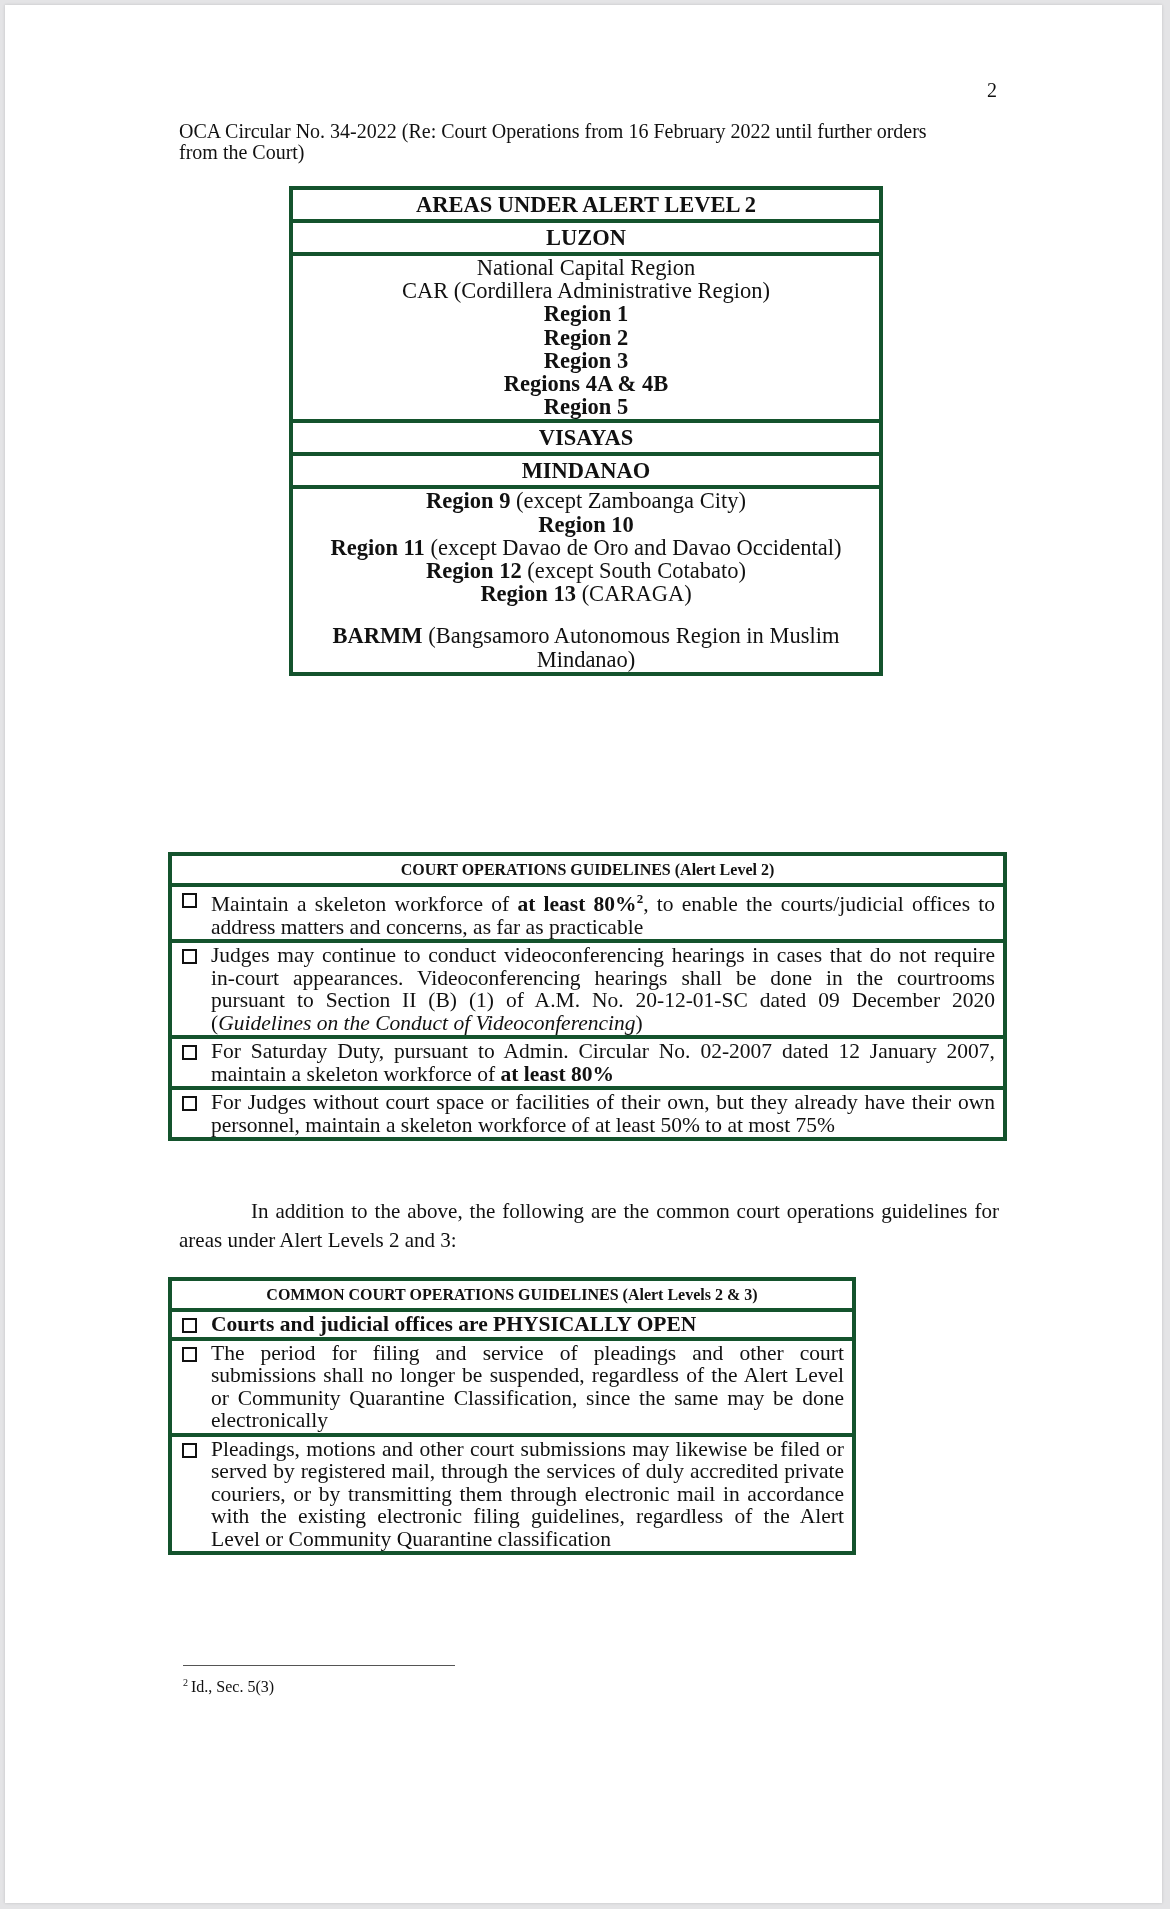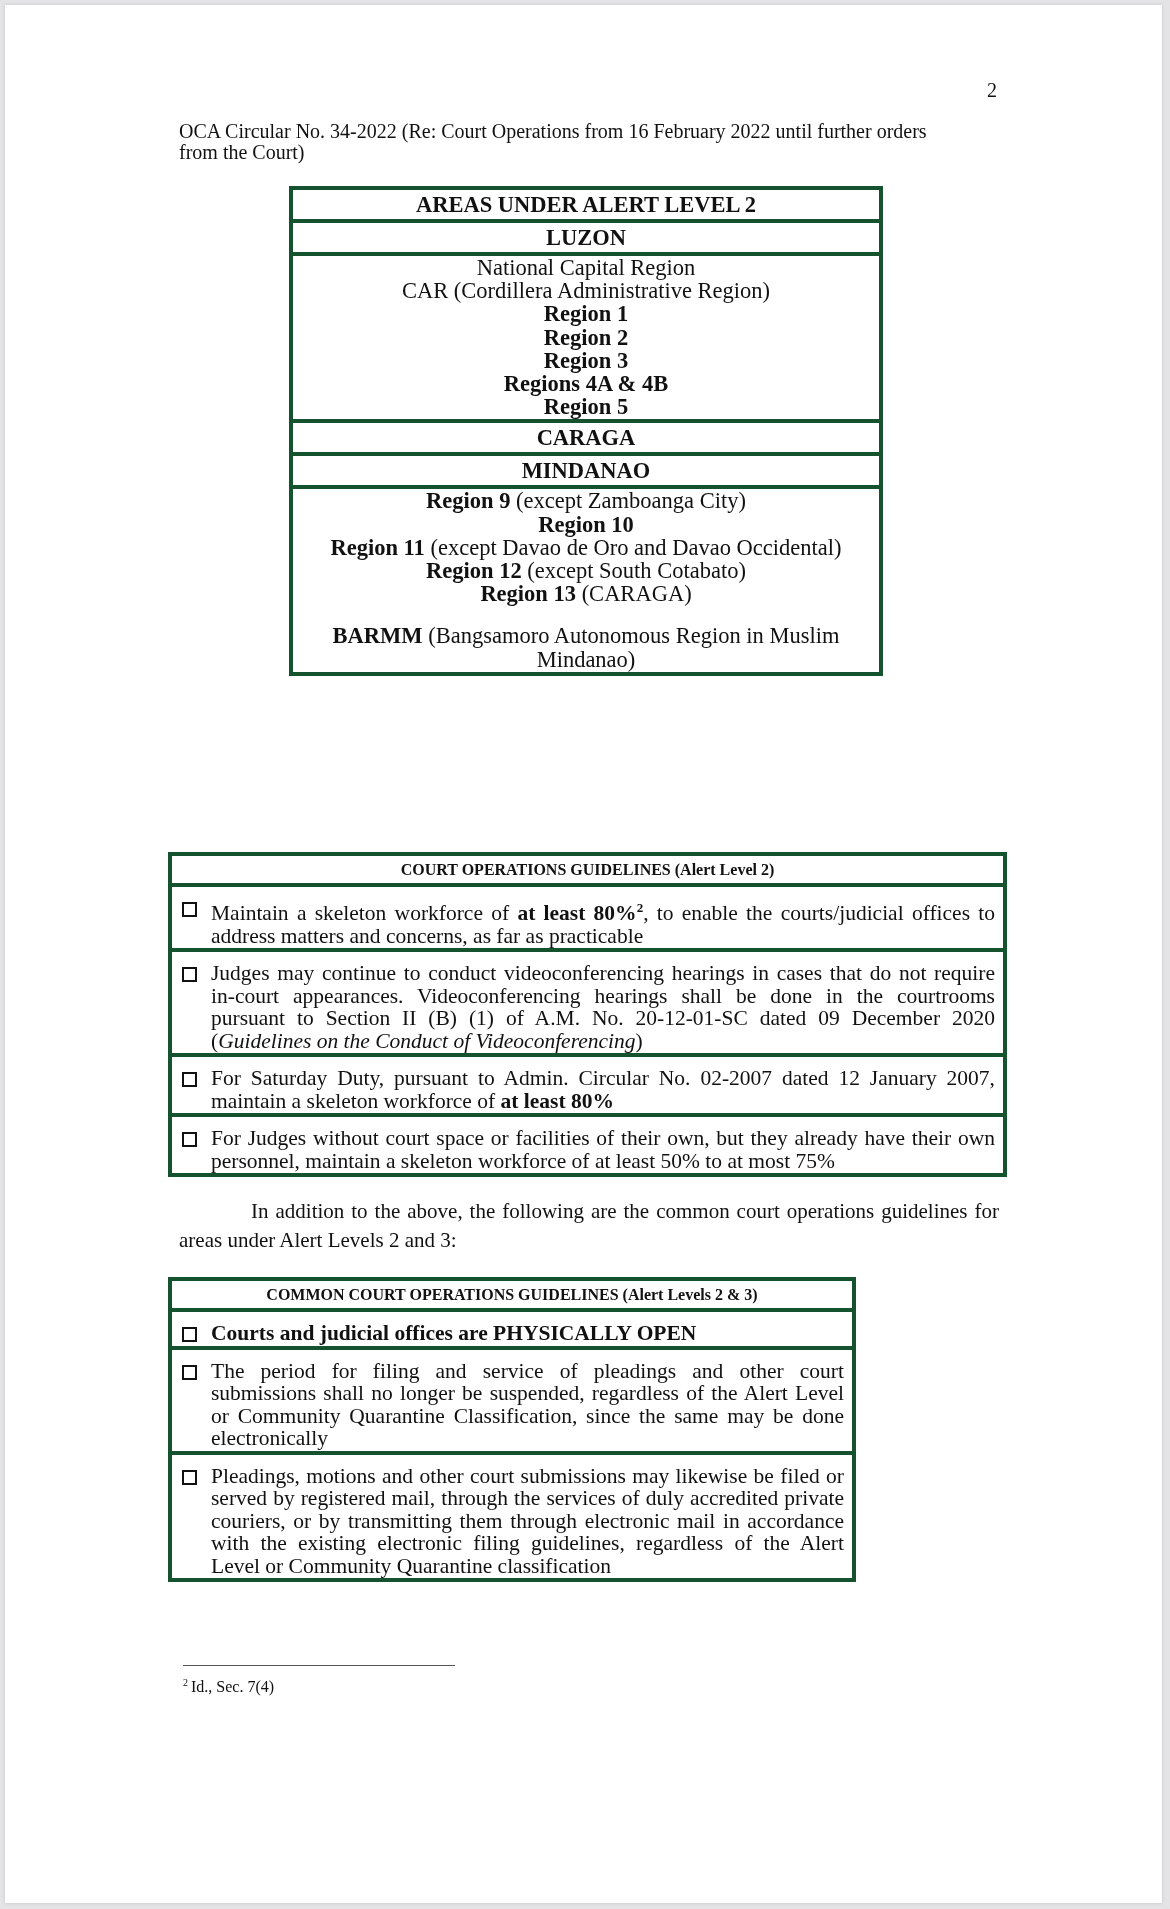--- a/index.html
+++ b/index.html
@@ -40,21 +40,21 @@
   .areas .body-cell { padding: 0 0 1px 0; }
   .line { display: block; }
   b { font-weight: bold; }
   .guide {
     left: 163px; top: 847px; width: 839px;
   }
   .guide td, .common td { font-size: 21.5px; line-height: 22.5px; text-align: justify; }
   .guide .head, .common .head {
     text-align: center; font-weight: bold; font-size: 16px; line-height: 27px;
   }
-  .item { display: flex; align-items: flex-start; padding: 10px 8px 1px 8px; }
+  .item { display: flex; align-items: flex-start; padding: 1px 8px 1px 8px; }
   .cb {
     flex: 0 0 auto;
     width: 11px; height: 11px;
     border: 2px solid #111;
     margin: 5px 14px 0 2px;
   }
   .item-text { flex: 1; text-align: justify; text-align-last: left; }
   .para {
     position: absolute;
     left: 174px; top: 1192px; width: 820px;
@@ -100,21 +100,21 @@
       <span class="line"><span>National Capital Region</span></span>
       <span class="line"><span>CAR (Cordillera Administrative Region)</span></span>
       <span class="line"><b>Region 1</b></span>
       <span class="line"><b>Region 2</b></span>
       <span class="line"><b>Region 3</b></span>
       <span class="line"><b>Regions 4A &amp; 4B</b></span>
       <span class="line"><b>Region 5</b></span>
     </td>
         </tr>
     <tr>
-          <td class="head">CARAGA</td>
+          <td class="head">VISAYAS</td>
         </tr>
     <tr>
           <td class="head">MINDANAO</td>
         </tr>
     <tr>
           <td class="body-cell">
       <span class="line"><b>Region 9</b><span> (except Zamboanga City)</span></span>
       <span class="line"><b>Region 10</b></span>
       <span class="line"><b>Region 11</b><span> (except Davao de Oro and Davao Occidental)</span></span>
       <span class="line"><b>Region 12</b><span> (except South Cotabato)</span></span>
@@ -193,15 +193,15 @@
       <div class="item">
         <span class="cb"></span>
         <span class="item-text">Pleadings, motions and other court submissions may likewise be filed or served by registered mail, through the services of duly accredited private couriers, or by transmitting them through electronic mail in accordance with the existing electronic filing guidelines, regardless of the Alert Level or Community Quarantine classification</span>
       </div>
     </td>
         </tr>
   </tbody>
     </table>
 
   <div class="footnote-rule"></div>
-  <div class="footnote"><sup>2</sup><span>Id., Sec. 7(4)</span></div>
+  <div class="footnote"><sup>2</sup><span>Id., Sec. 5(3)</span></div>
 
 </div>
 
 </body></html>

